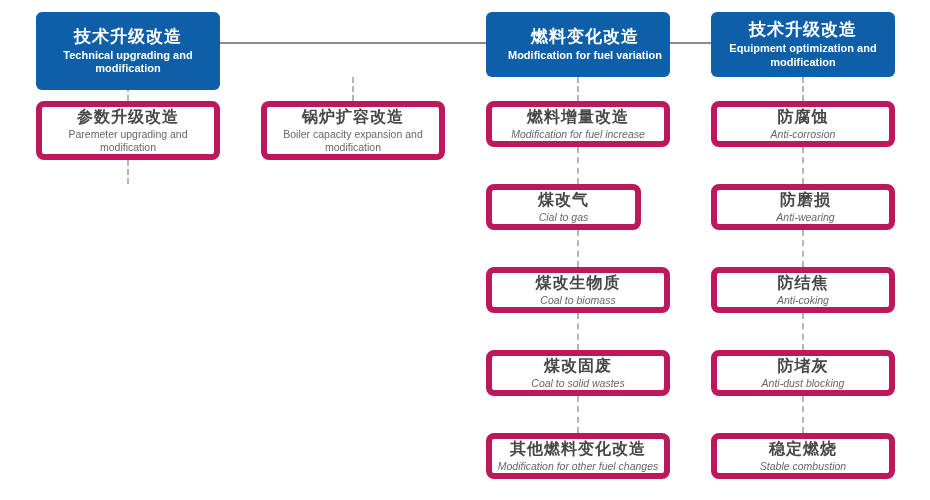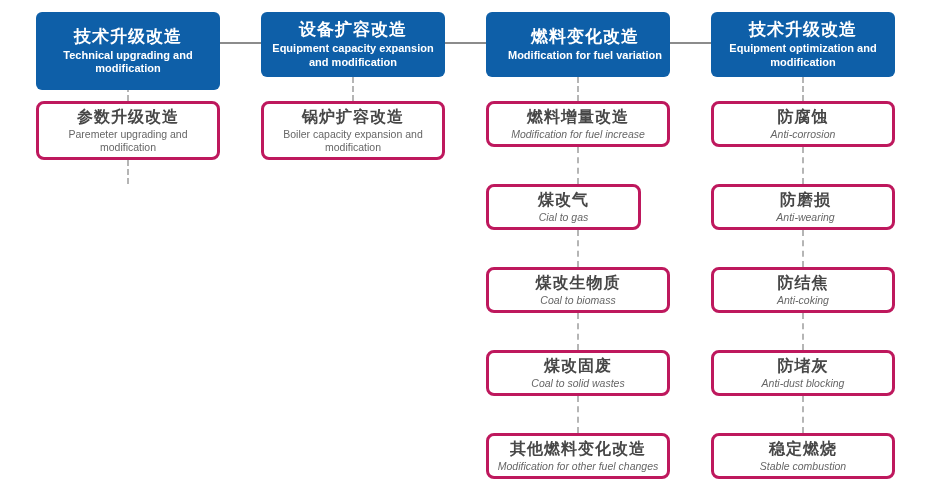--- a/index.html
+++ b/index.html
@@ -48,21 +48,21 @@
     line-height: 1.35;
   }
   .hdr .en {
     font-size: 11px;
     font-weight: 700;
     line-height: 1.25;
   }
   .node {
     position: absolute;
     background: #ffffff;
-    border: 3px solid #be185d;
+    border: 6px solid #be185d;
     border-radius: 8px;
     display: flex;
     flex-direction: column;
     align-items: center;
     justify-content: center;
     text-align: center;
     z-index: 1;
     padding: 2px 8px;
     box-sizing: border-box;
   }
@@ -91,24 +91,20 @@
     <div class="hdr" style="left: 36px; top: 12px; width: 184px; height: 78px;">
       <div class="zh">技术升级改造</div>
       <div class="en">Technical upgrading and modification</div>
     </div>
     <div class="connector" style="left: 127px; top: 77px; height: 24px;"></div>
     <div class="node" style="left: 36px; top: 101px; width: 184px; height: 59px;">
       <div class="zh">参数升级改造</div>
       <div class="en">Paremeter upgrading and modification</div>
     </div>
     <div class="connector" style="left: 127px; top: 160px; height: 24px;"></div>
-    <div class="hdr" style="left: 261px; top: 12px; width: 184px; height: 65px;">
-      <div class="zh">设备扩容改造</div>
-      <div class="en">Equipment capacity expansion and modification</div>
-    </div>
     <div class="connector" style="left: 352px; top: 77px; height: 24px;"></div>
     <div class="node" style="left: 261px; top: 101px; width: 184px; height: 59px;">
       <div class="zh">锅炉扩容改造</div>
       <div class="en">Boiler capacity expansion and modification</div>
     </div>
     <div class="hdr" style="left: 486px; top: 12px; width: 184px; height: 65px; padding-left: 20px;">
       <div class="zh">燃料变化改造</div>
       <div class="en">Modification for fuel variation</div>
     </div>
     <div class="connector" style="left: 577px; top: 77px; height: 24px;"></div>

